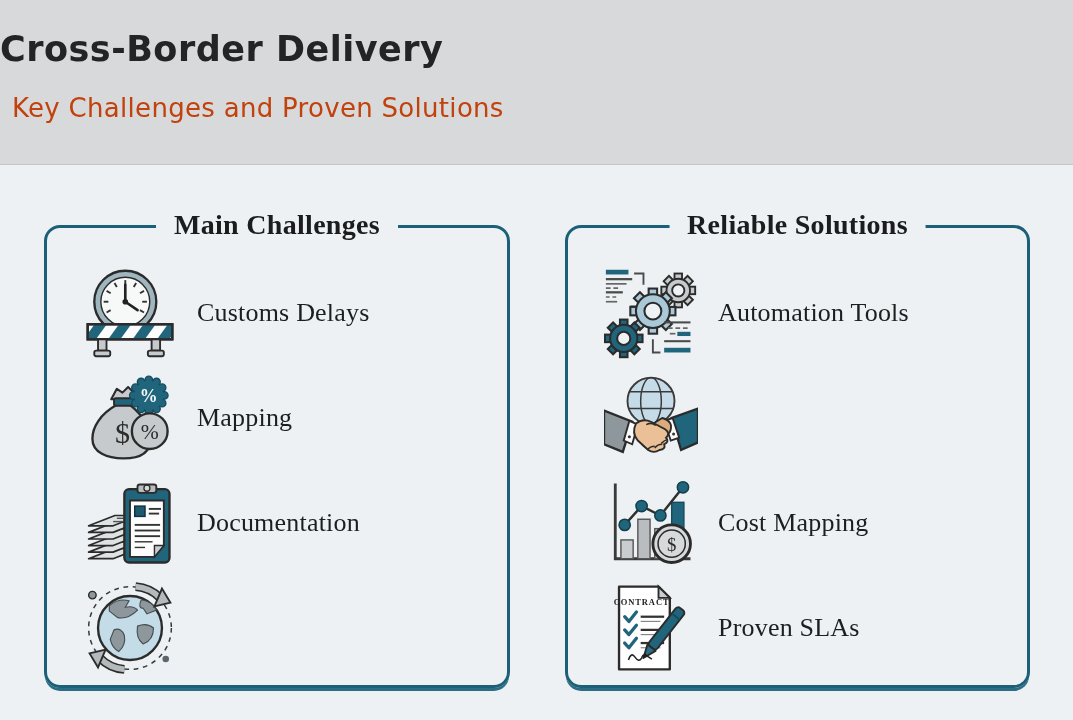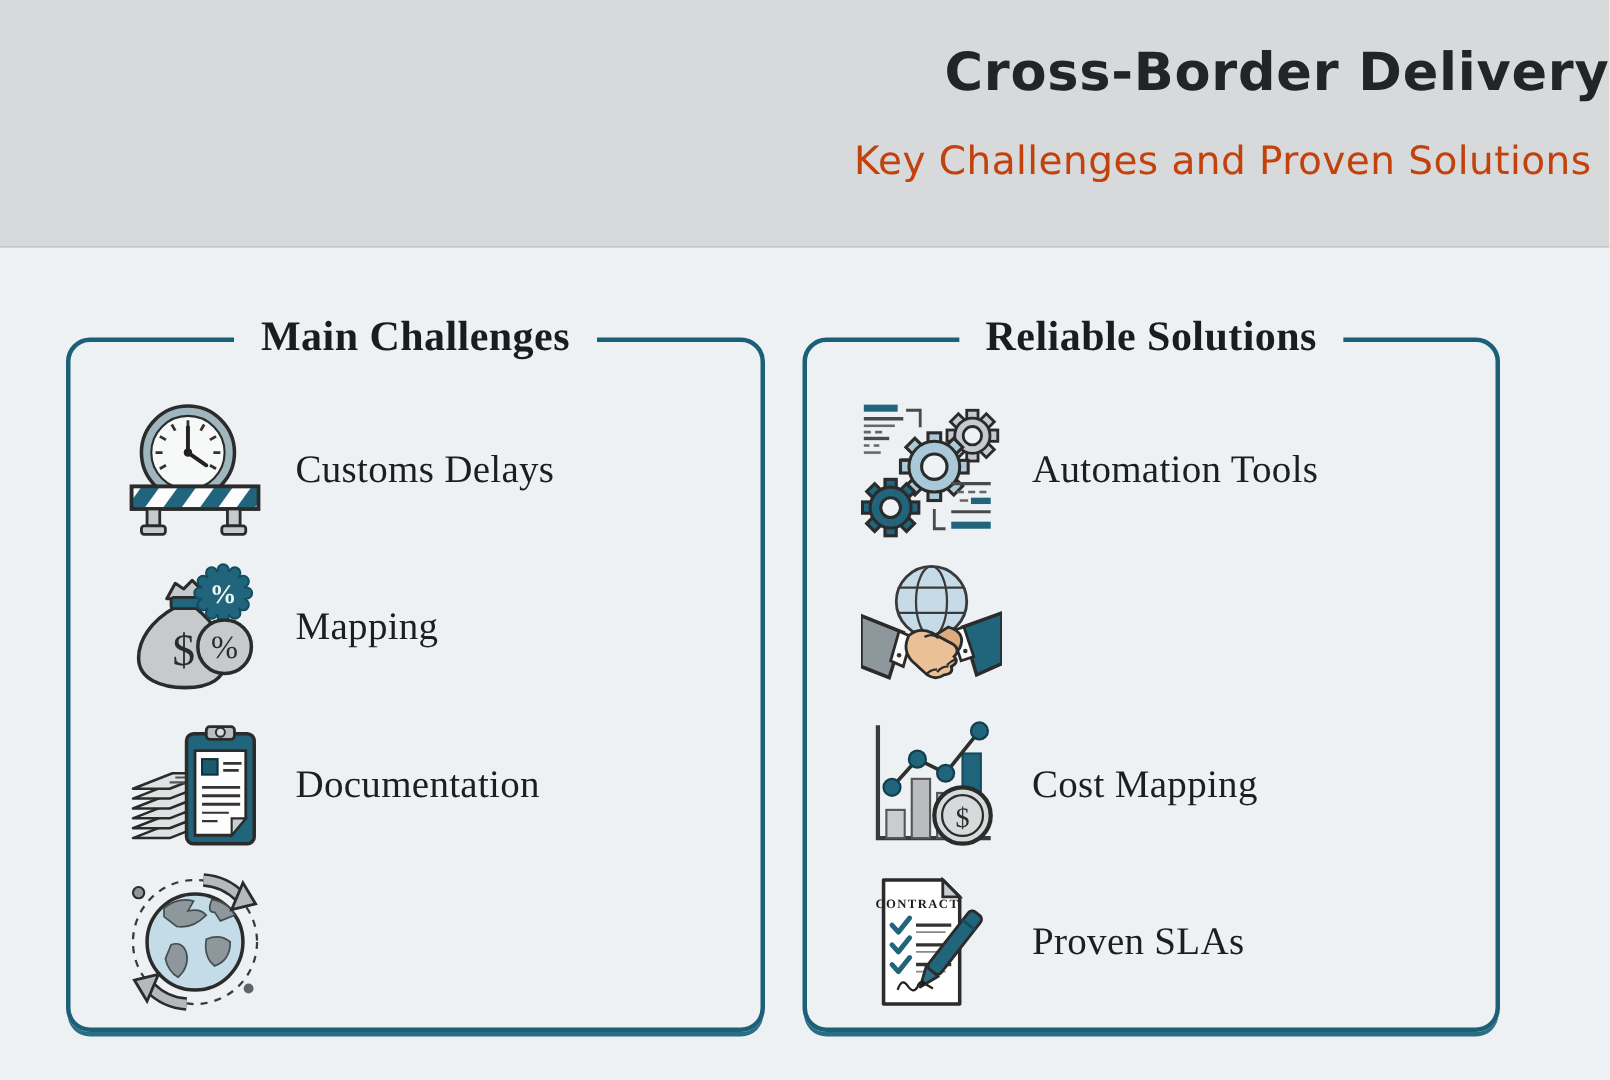--- a/index.html
+++ b/index.html
@@ -1,29 +1,29 @@
 <!DOCTYPE html>
 <html><head>
 <meta charset="utf-8">
 <style>
   html,body{margin:0;padding:0;}
   body{font-family:"DejaVu Sans","Liberation Sans",sans-serif;background:#edf1f3;}
   .canvas{position:relative;width:1073px;height:720px;background:#edf1f3;overflow:hidden;}
 
   
   .header{position:absolute;left:0;top:0;width:100%;height:164px;background:#d7d9da;
-          border-bottom:1px solid #c2c6c8;display:flex;flex-direction:column;align-items:flex-end;justify-content:center;}
+          border-bottom:1px solid #c2c6c8;display:flex;flex-direction:column;align-items:flex-start;justify-content:center;}
   .main-title{font-size:35px;font-weight:700;color:#222426;letter-spacing:.5px;margin:0 0 12px 0;}
   .subtitle{font-size:26px;font-weight:400;color:#c2410c;letter-spacing:.3px;margin:12px;}
 
   
   .panel{position:absolute;top:225px;height:463px;border:3px solid #1c6078;border-radius:16px;
          box-shadow:0 4px 0 -1px #2b6d84;box-sizing:border-box;font-family:Liberation Serif, serif;}
   .panel.left{left:44px;width:466px;}
-  .panel.right{left:535px;width:465px;}
+  .panel.right{left:565px;width:465px;}
   .panel-title{position:absolute;top:-3px;left:50%;transform:translate(-50%,-50%);
                background:#edf1f3;padding:2px 18px;font-size:28px;font-weight:700;color:#1b1c1d;
                white-space:nowrap;letter-spacing:.3px;}
   .rows{position:absolute;left:0;top:0;width:100%;padding:32px 0 0 33px;box-sizing:border-box;}
   .row{display:flex;align-items:center;height:105px;}
   .icon-box{width:100px;display:flex;align-items:center;justify-content:center;flex:0 0 100px;}
   .icon-box svg{width:94px;height:94px;display:block;}
   .row-label{font-size:26px;color:#1d1e1f;margin-left:17px;letter-spacing:.2px;white-space:nowrap;}
 </style>
 </head>

